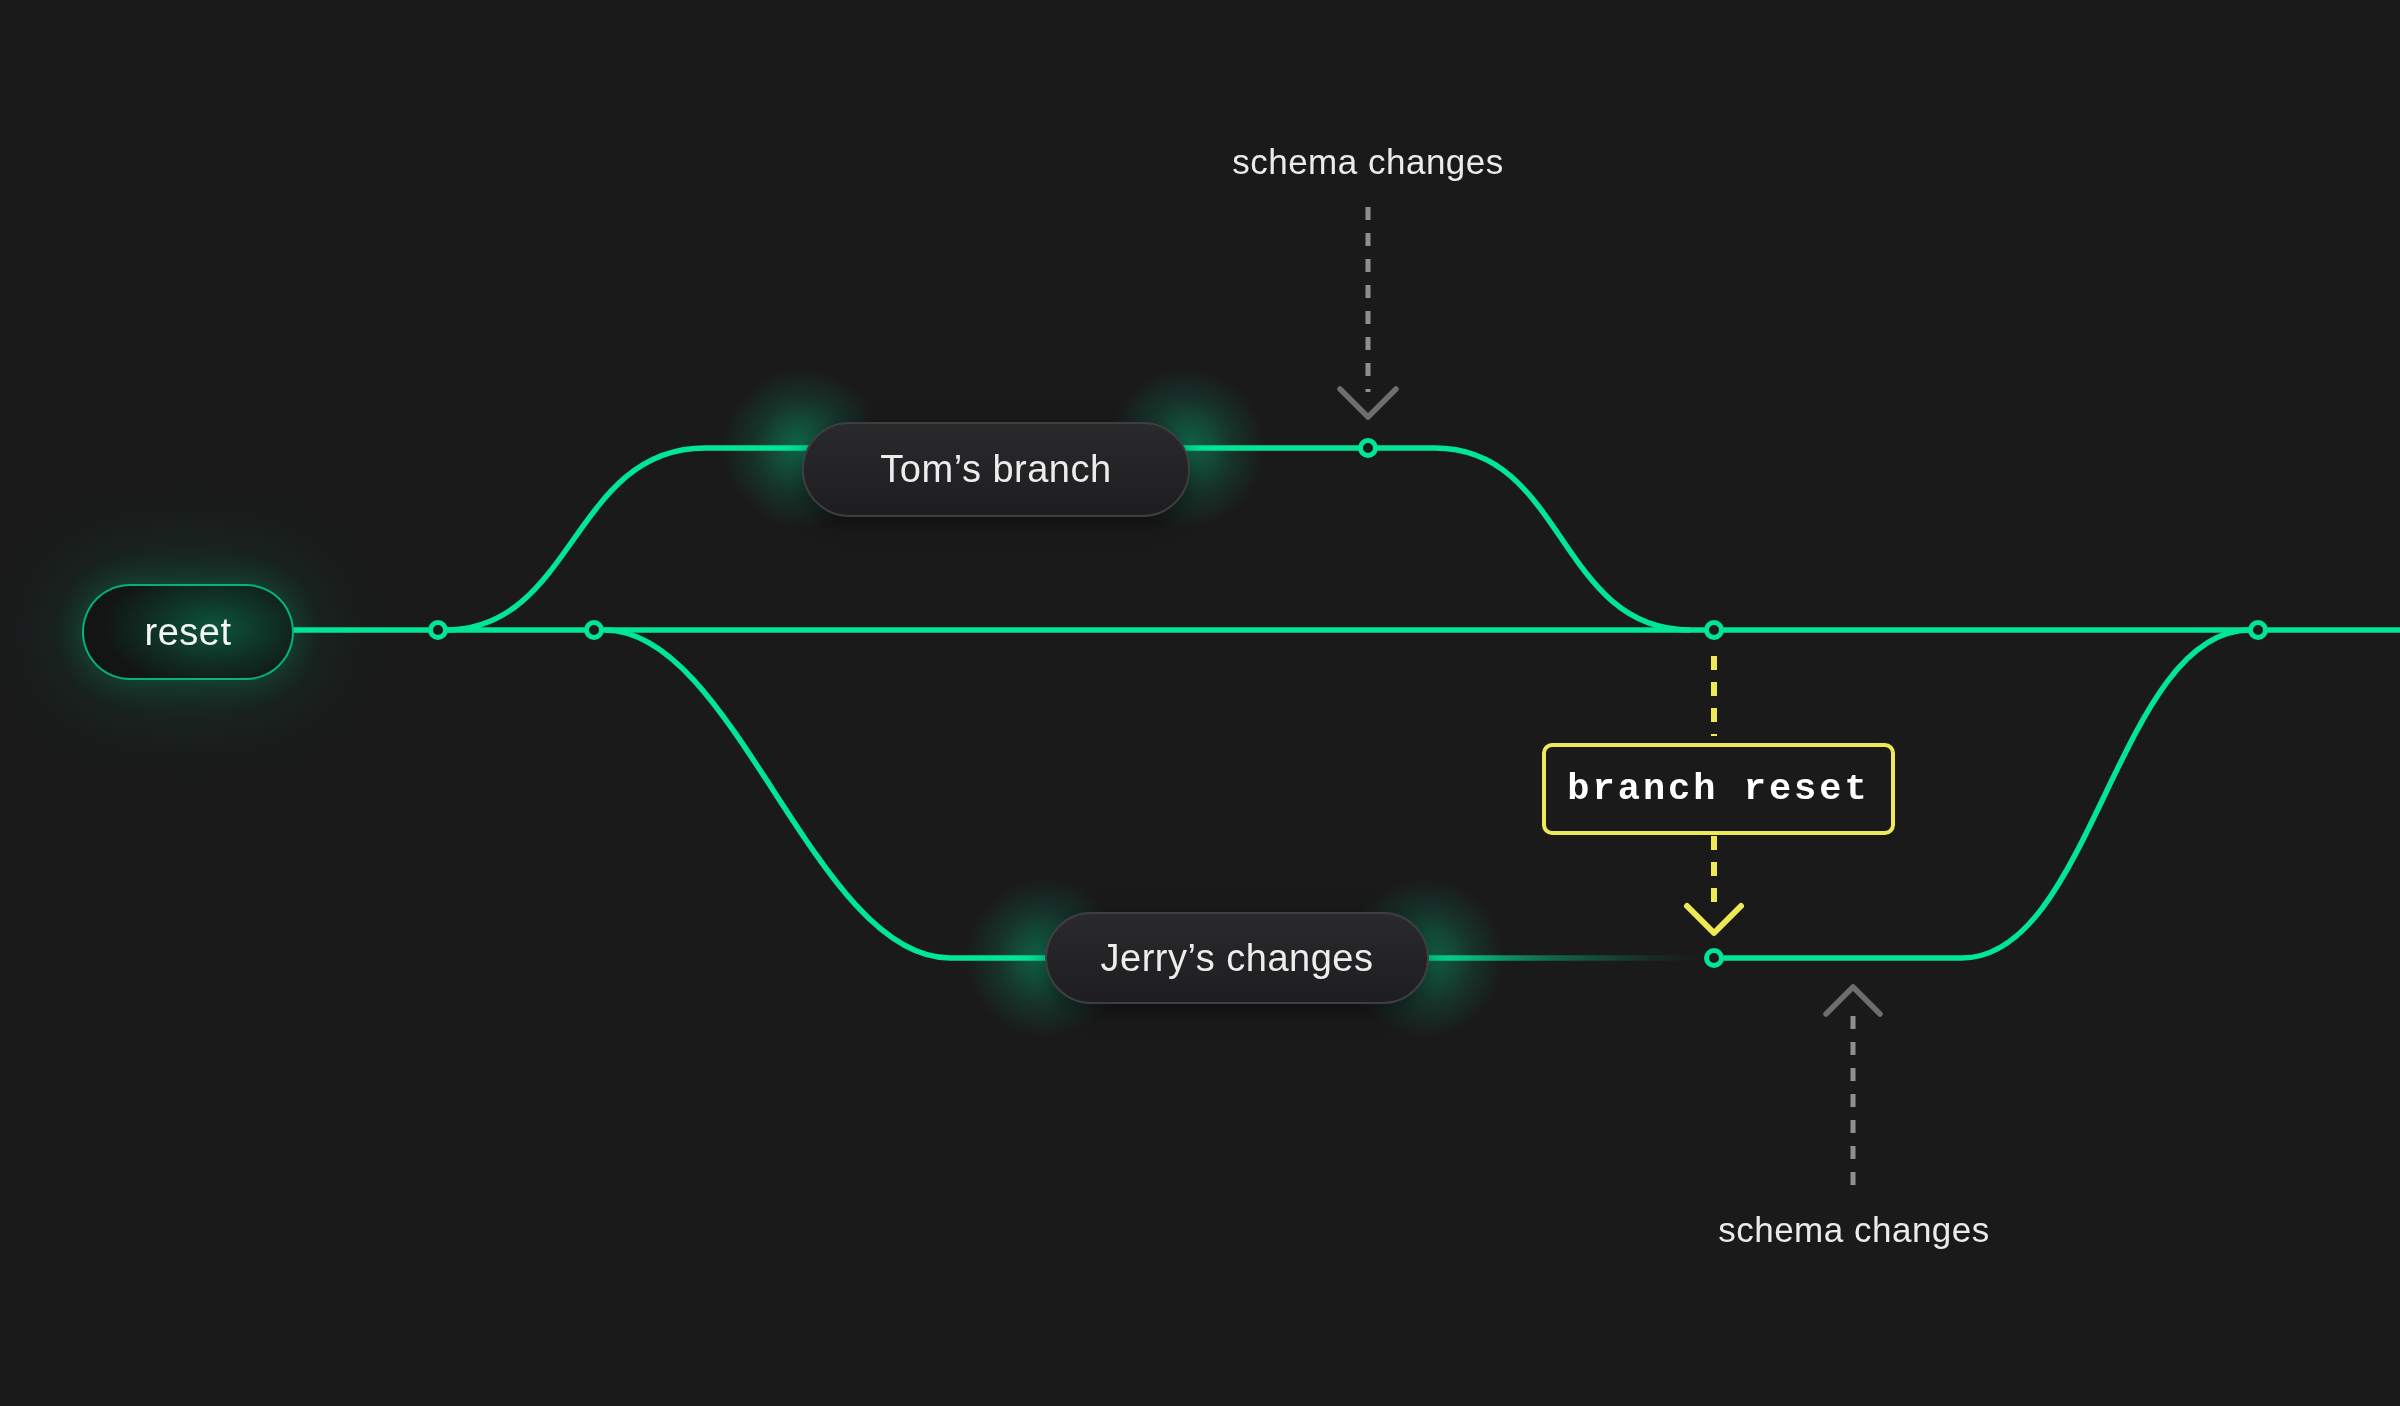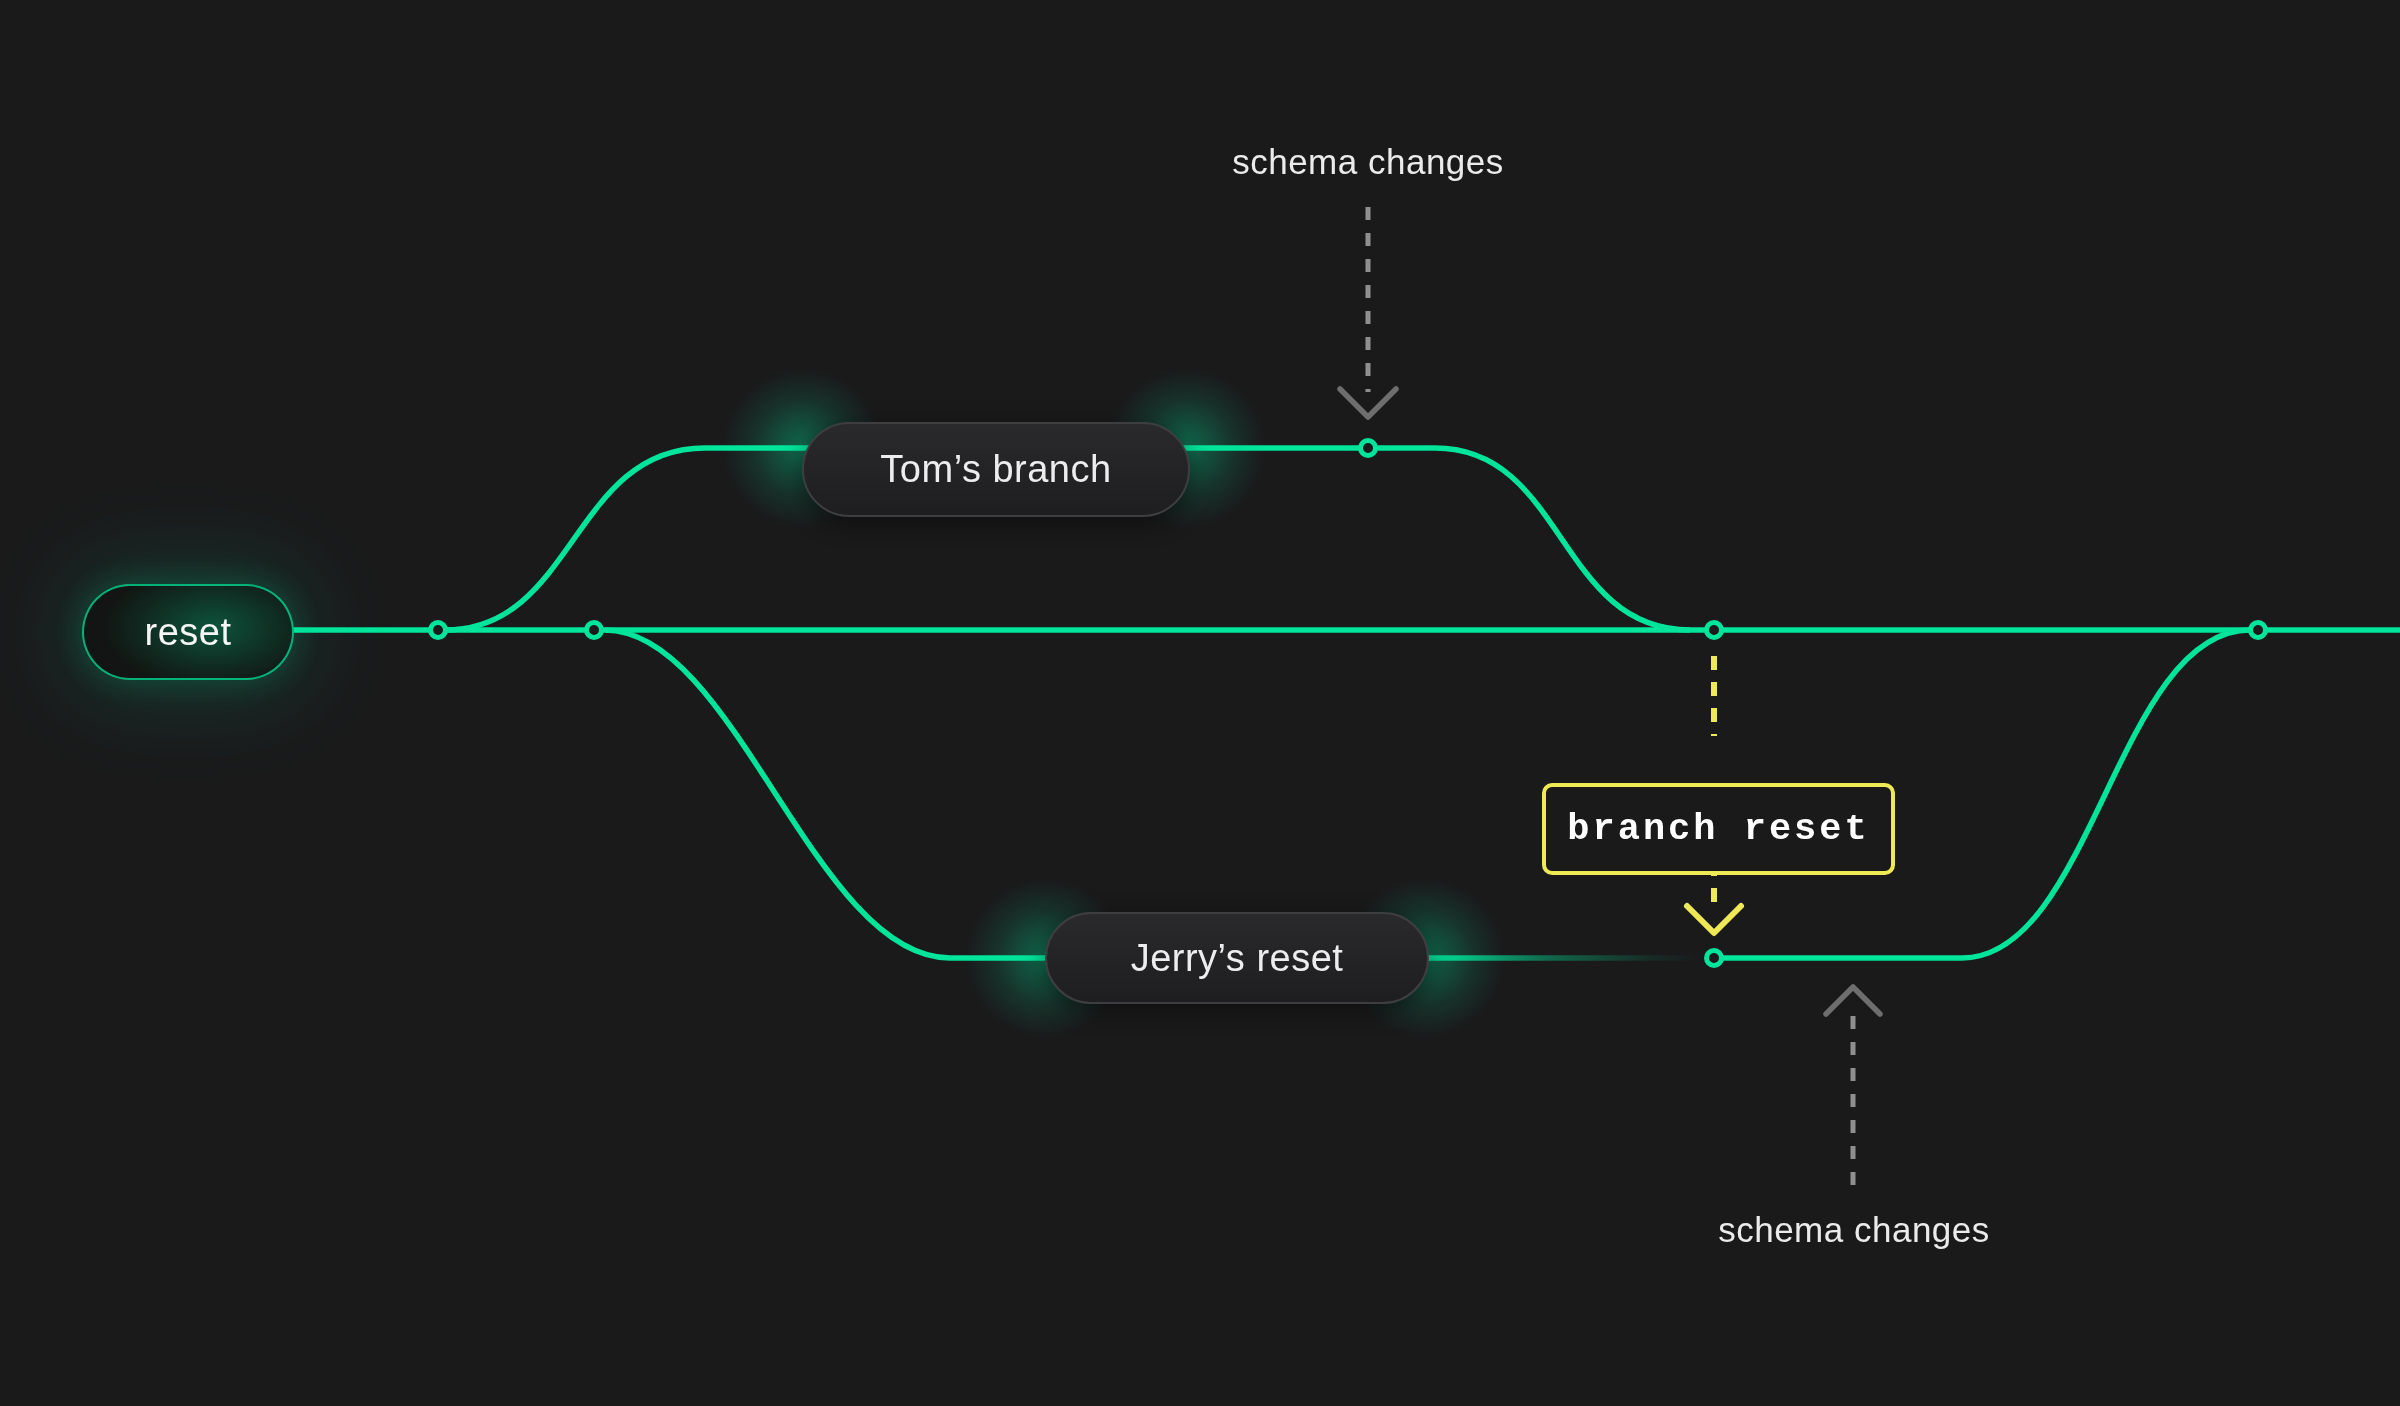--- a/index.html
+++ b/index.html
@@ -138,24 +138,24 @@
 
   <div class="pill main-pill" style="left:82px; top:584px; width:208px; height:92px;">
     <span>reset</span>
   </div>
 
   <div class="pill plain" style="left:802px; top:422px; width:384px; height:91px;">
     <span>Tom’s branch</span>
   </div>
 
   <div class="pill plain" style="left:1045px; top:912px; width:380px; height:88px;">
-    <span>Jerry’s reset</span>
+    <span>Jerry’s changes</span>
   </div>
 
-  <div class="reset-box" style="left:1542px; top:743px; width:345px; height:84px;margin-top:40px;">
+  <div class="reset-box" style="left:1542px; top:743px; width:345px; height:84px;">
     <span>branch reset</span>
   </div>
 
   <div class="annotation" style="left:1148px; top:142px;">schema changes</div>
 
   <div class="annotation" style="left:1634px; top:1210px;">schema changes</div>
 
 </div>
 
 </body></html>

